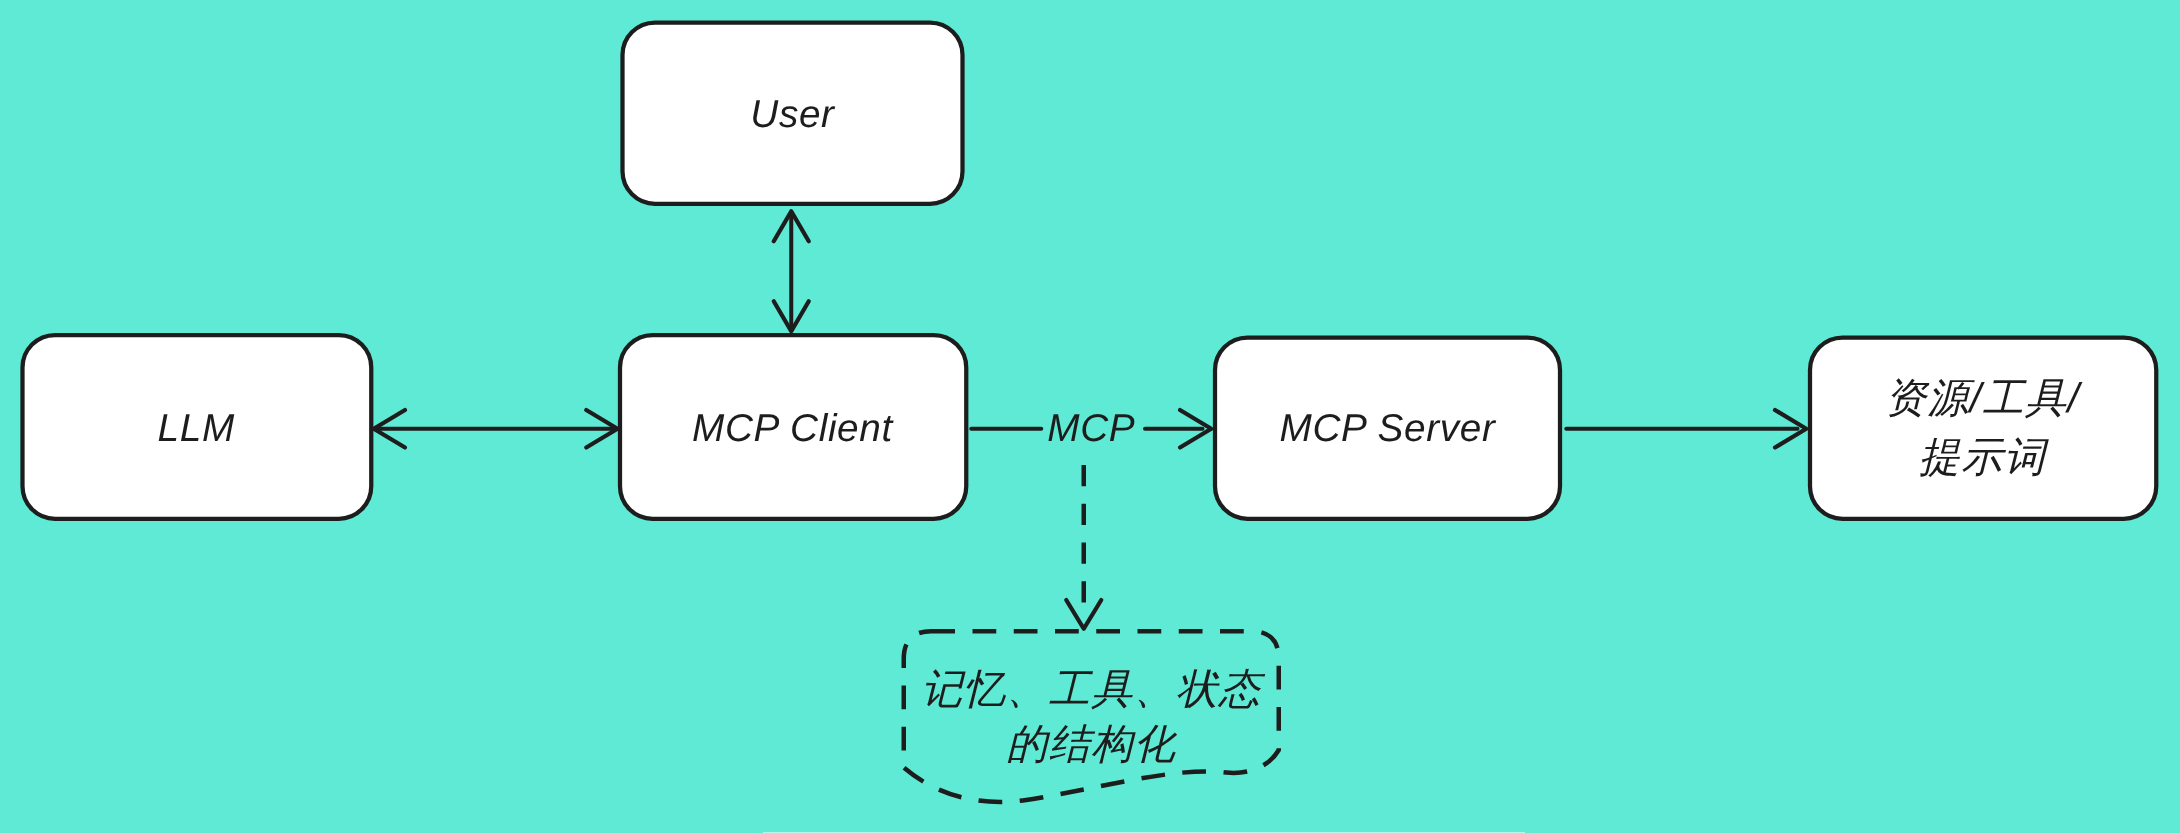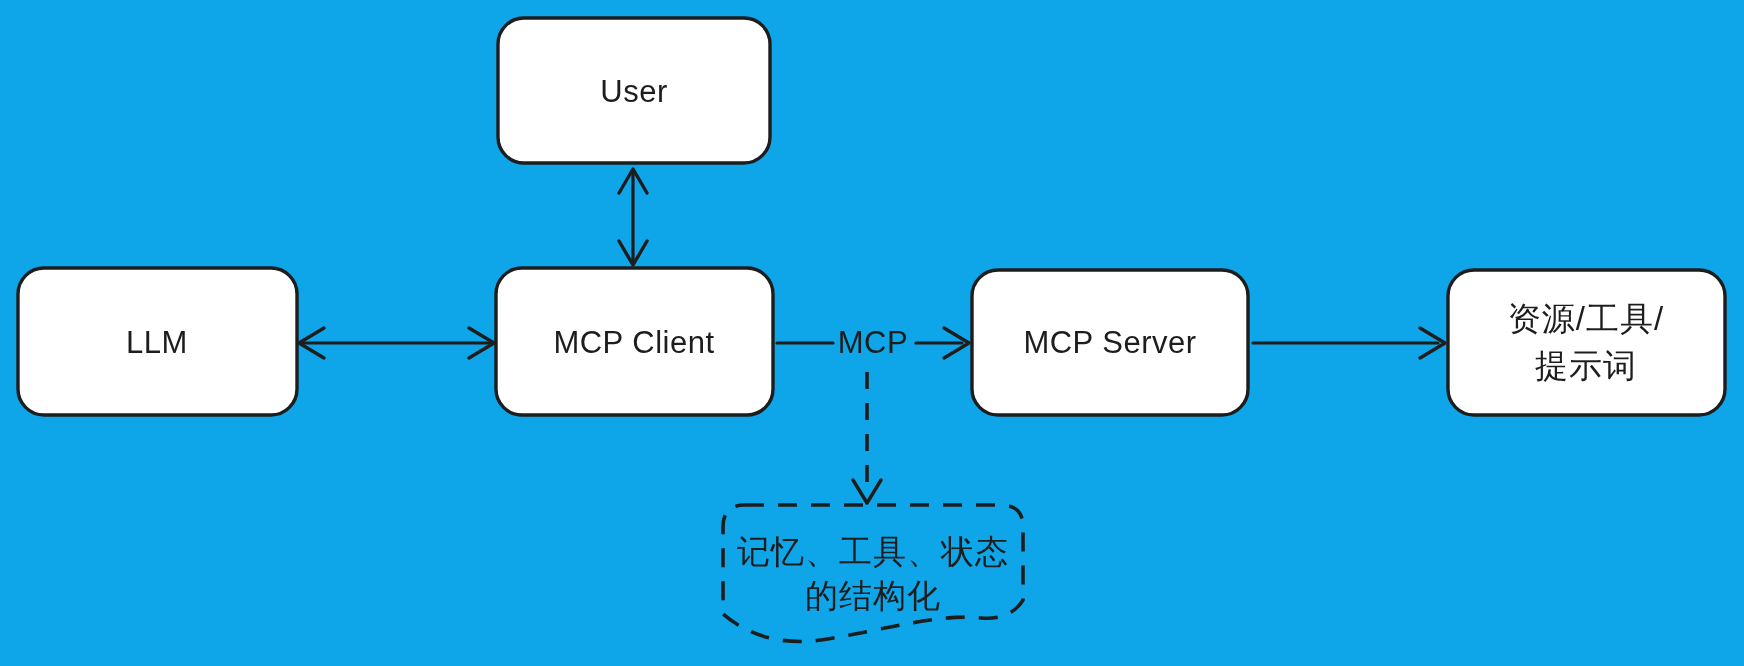--- a/index.html
+++ b/index.html
@@ -4,22 +4,23 @@
 <style>
   html, body {
     margin: 0;
     padding: 0;
     background: #ffffff;
   }
   .canvas {
     position: relative;
     width: 1744px;
     height: 666px;
-    background: #0ea5e9;
+    background: #5eead4;
     overflow: hidden;
+    font-style: italic;
   }
   svg {
     display: block;
   }
   text {
     font-family: "Liberation Sans", "DejaVu Sans", sans-serif;
     fill: #1d1d1d;
   }
   .en-label  { font-size: 31px; letter-spacing: 0.5px; }
   .cn-label  { font-size: 33px; letter-spacing: 1px; }

